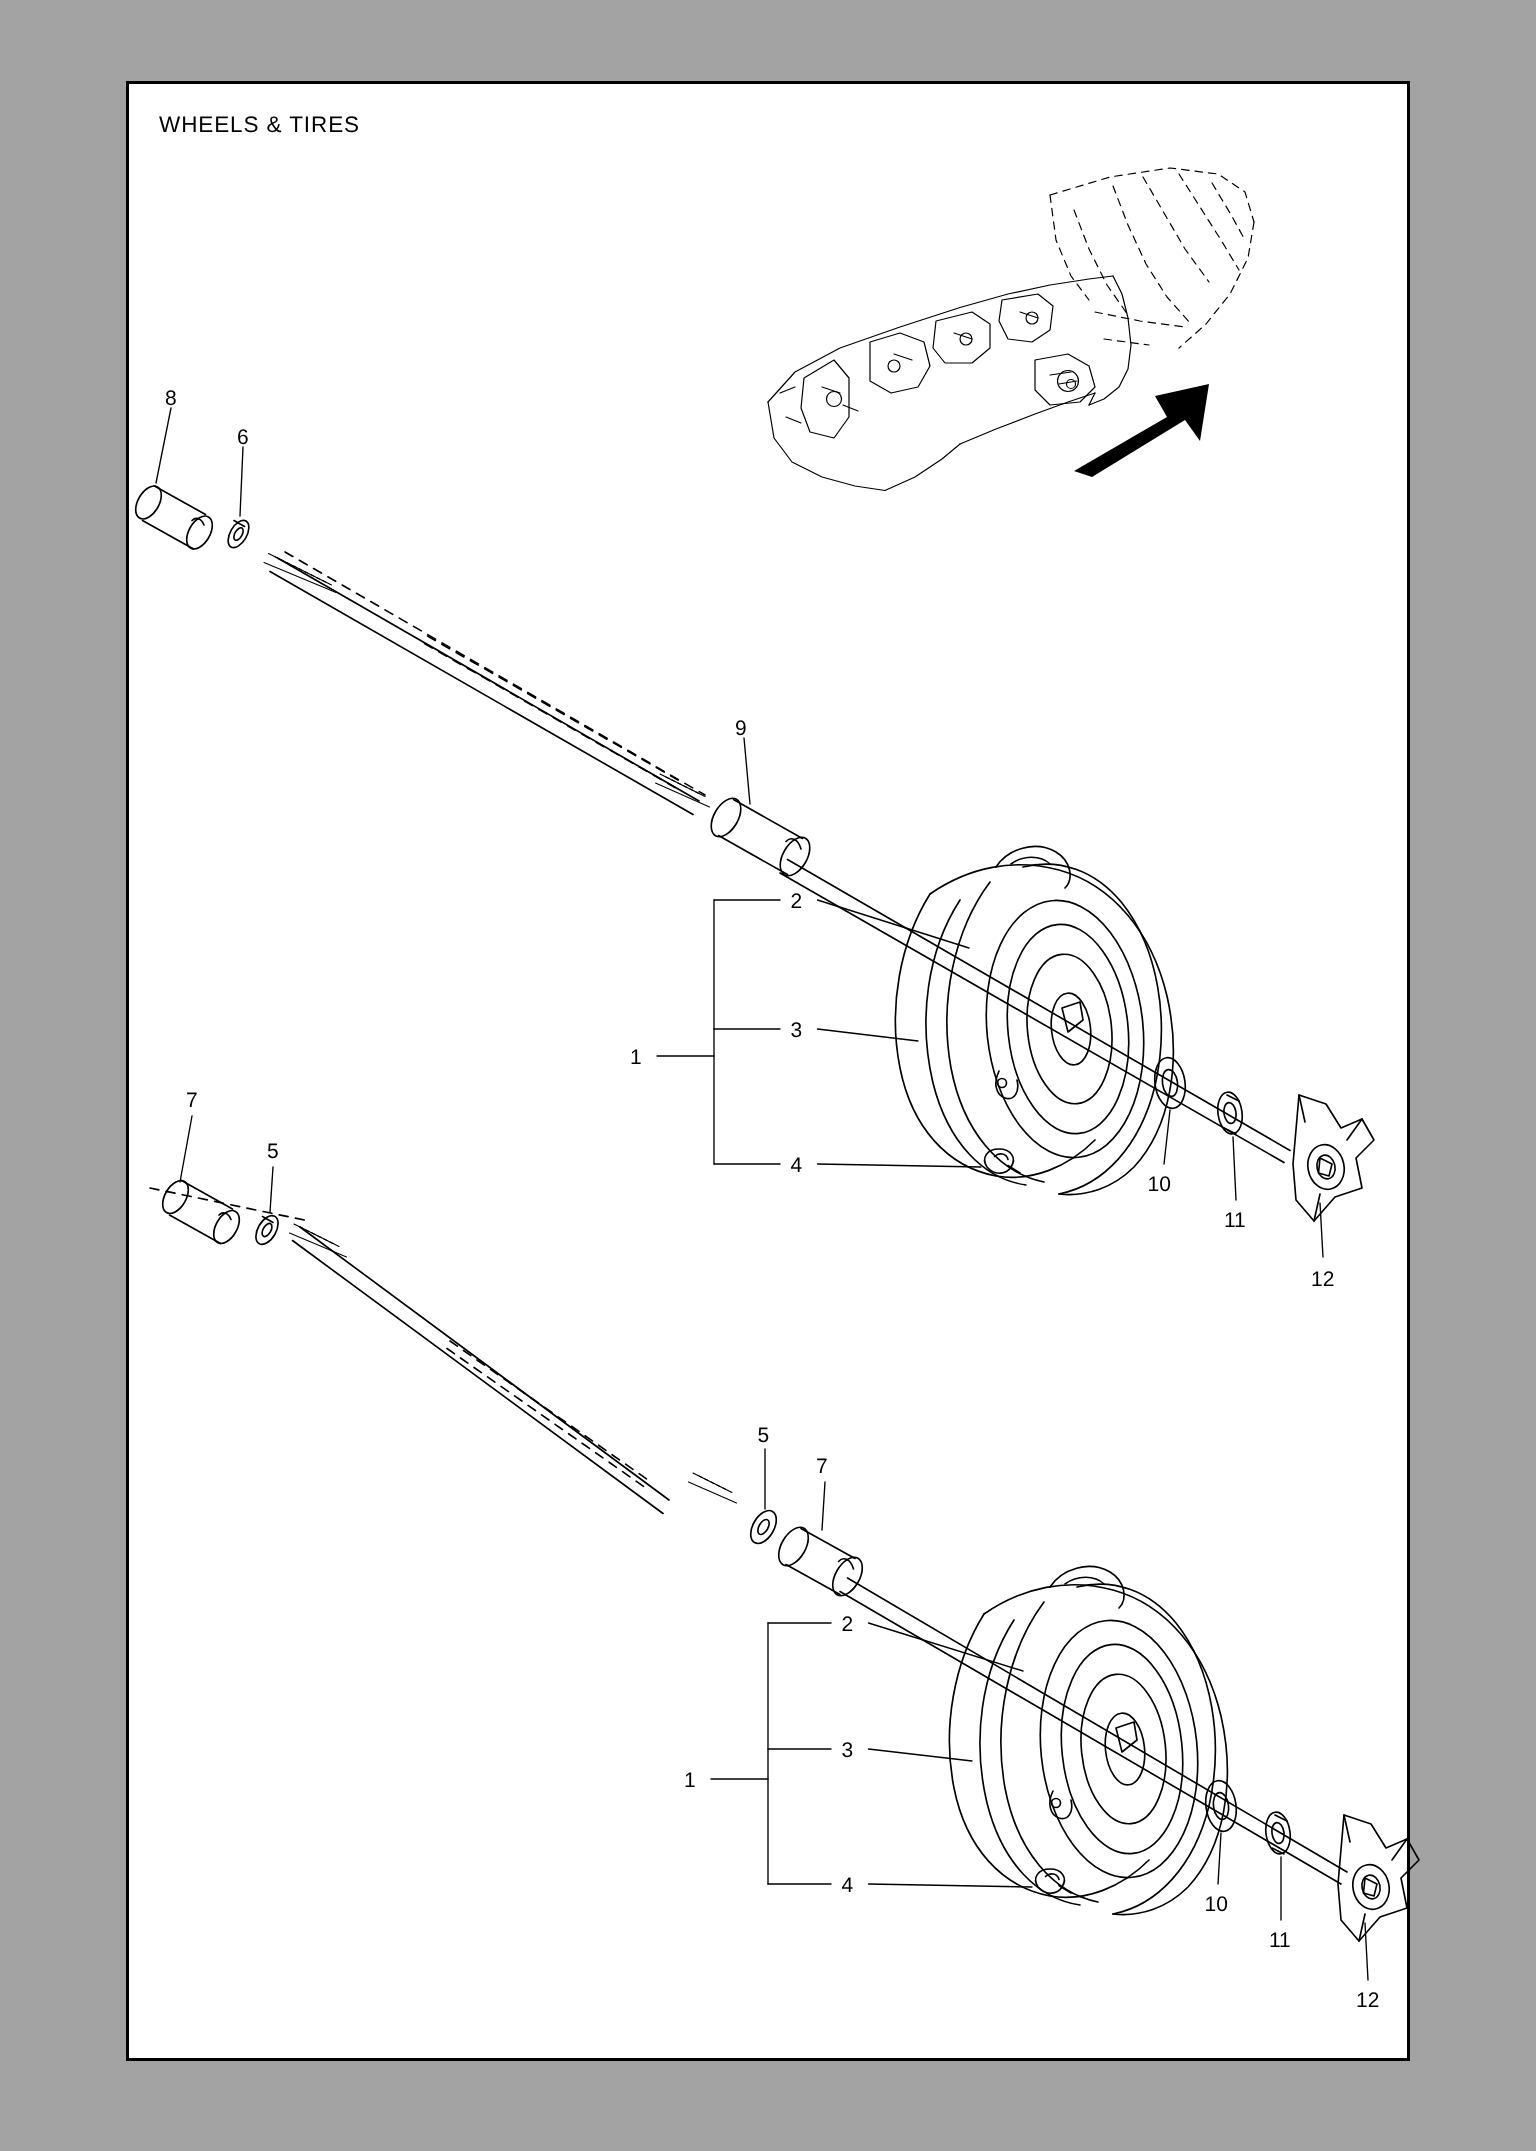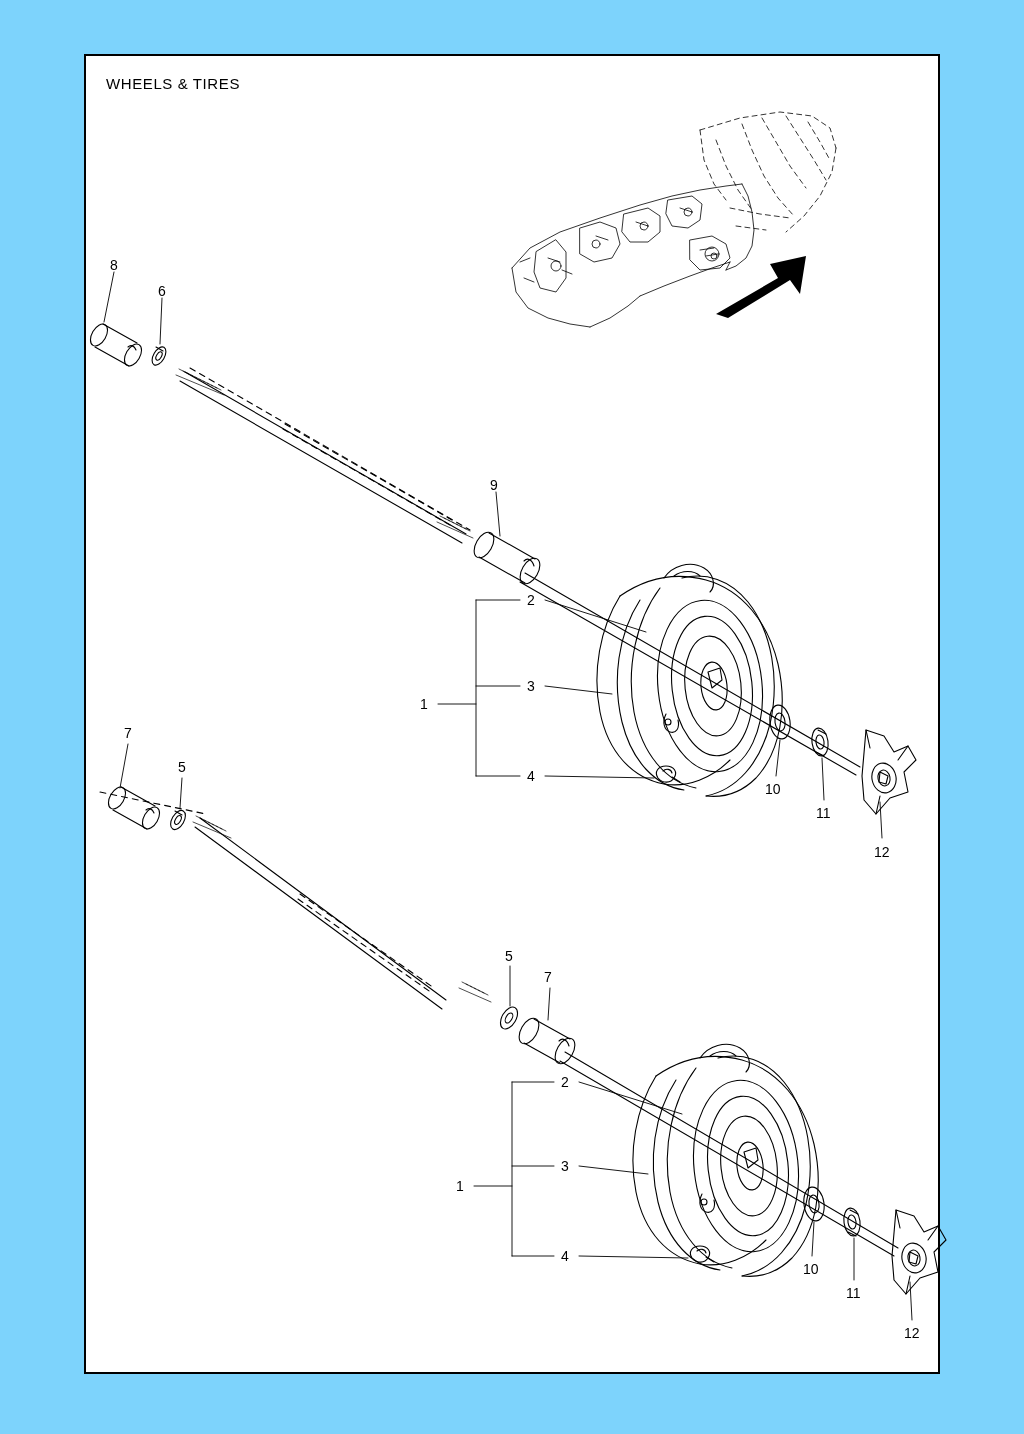--- a/index.html
+++ b/index.html
@@ -12,21 +12,21 @@
     height: 1434px;
     font-family: "Liberation Sans", sans-serif;
     position: relative;
     overflow: hidden;
   }
   #page {
     position: absolute;
     left: 0; top: 0;
     width: 1024px;
     height: 1434px;
-    background: #7dd3fc;
+    background: #a3a3a3;
   }
   #frame {
     position: absolute;
     left: 84px;
     top: 54px;
     width: 856px;
     height: 1320px;
     border: 2px solid #000000;
     box-sizing: border-box;
     background: #ffffff;

